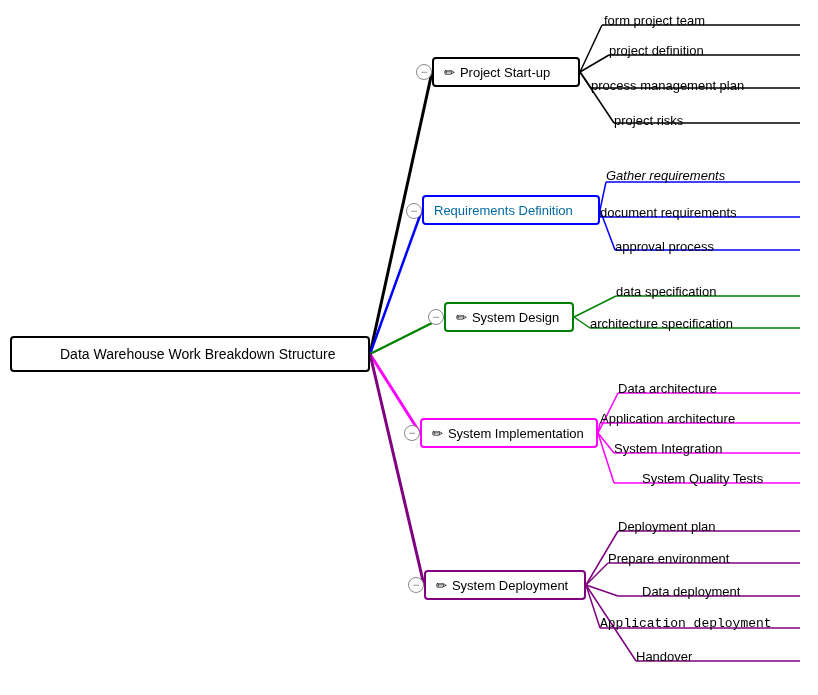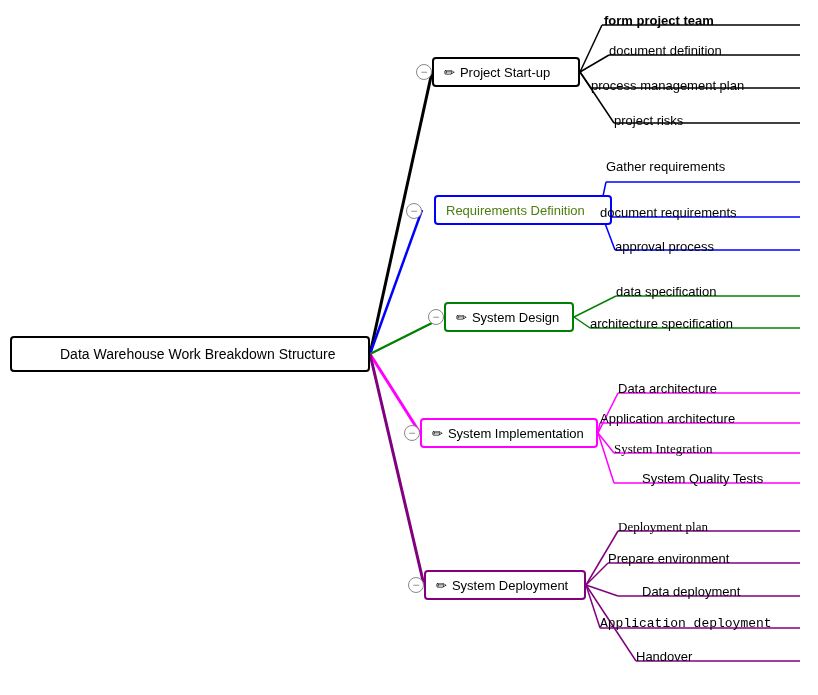--- a/index.html
+++ b/index.html
@@ -33,22 +33,21 @@
       border: 2px solid #000;
       font-size: 14px;
       font-weight: normal;
     }
     .project-box {
       border: 2.5px solid #000;
       font-weight: normal;
     }
     .req-box {
       border: 2.5px solid #0000ff;
-      color: #4d7c0f;
-      margin-left: 12px;
+      color: #0369a1;
     }
     .design-box {
       border: 2.5px solid #008000;
       color: #000;
     }
     .impl-box {
       border: 2.5px solid #ff00ff;
       color: #000;
     }
     .deploy-box {
@@ -159,34 +158,34 @@
   <span>✏</span>
   <span>System Implementation</span>
 </div>
 
 <div class="minus-circle" style="left:408px; top:577px;">−</div>
 <div class="node-box deploy-box" style="left:424px; top:570px; width:162px; height:30px;">
   <span>✏</span>
   <span>System Deployment</span>
 </div>
 
-<span class="leaf-label" style="left:604px; top:13px;font-weight:bold;">form project team</span>
-<span class="leaf-label" style="left:609px; top:43px;">document definition</span>
+<span class="leaf-label" style="left:604px; top:13px;">form project team</span>
+<span class="leaf-label" style="left:609px; top:43px;">project definition</span>
 <span class="leaf-label" style="left:591px; top:78px;">process management plan</span>
 <span class="leaf-label" style="left:614px; top:113px;">project risks</span>
 
-<span class="leaf-label" style="left:606px; top:159px;">Gather requirements</span>
+<span class="leaf-label" style="left:606px; top:168px;font-style:italic;">Gather requirements</span>
 <span class="leaf-label" style="left:600px; top:205px;">document requirements</span>
 <span class="leaf-label" style="left:615px; top:239px;">approval process</span>
 
 <span class="leaf-label" style="left:616px; top:284px;">data specification</span>
 <span class="leaf-label" style="left:590px; top:316px;">architecture specification</span>
 
 <span class="leaf-label" style="left:618px; top:381px;text-align:right;">Data architecture</span>
 <span class="leaf-label" style="left:600px; top:411px;">Application architecture</span>
-<span class="leaf-label" style="left:614px; top:441px;font-family:Liberation Serif, serif;">System Integration</span>
+<span class="leaf-label" style="left:614px; top:441px;">System Integration</span>
 <span class="leaf-label" style="left:642px; top:471px;">System Quality Tests</span>
 
-<span class="leaf-label" style="left:618px; top:519px;font-family:Liberation Serif, serif;">Deployment plan</span>
+<span class="leaf-label" style="left:618px; top:519px;">Deployment plan</span>
 <span class="leaf-label" style="left:608px; top:551px;">Prepare environment</span>
 <span class="leaf-label" style="left:642px; top:584px;text-align:right;">Data deployment</span>
 <span class="leaf-label" style="left:600px; top:616px;font-family:Liberation Mono, monospace;">Application deployment</span>
 <span class="leaf-label" style="left:636px; top:649px;">Handover</span>
 
 </body></html>

